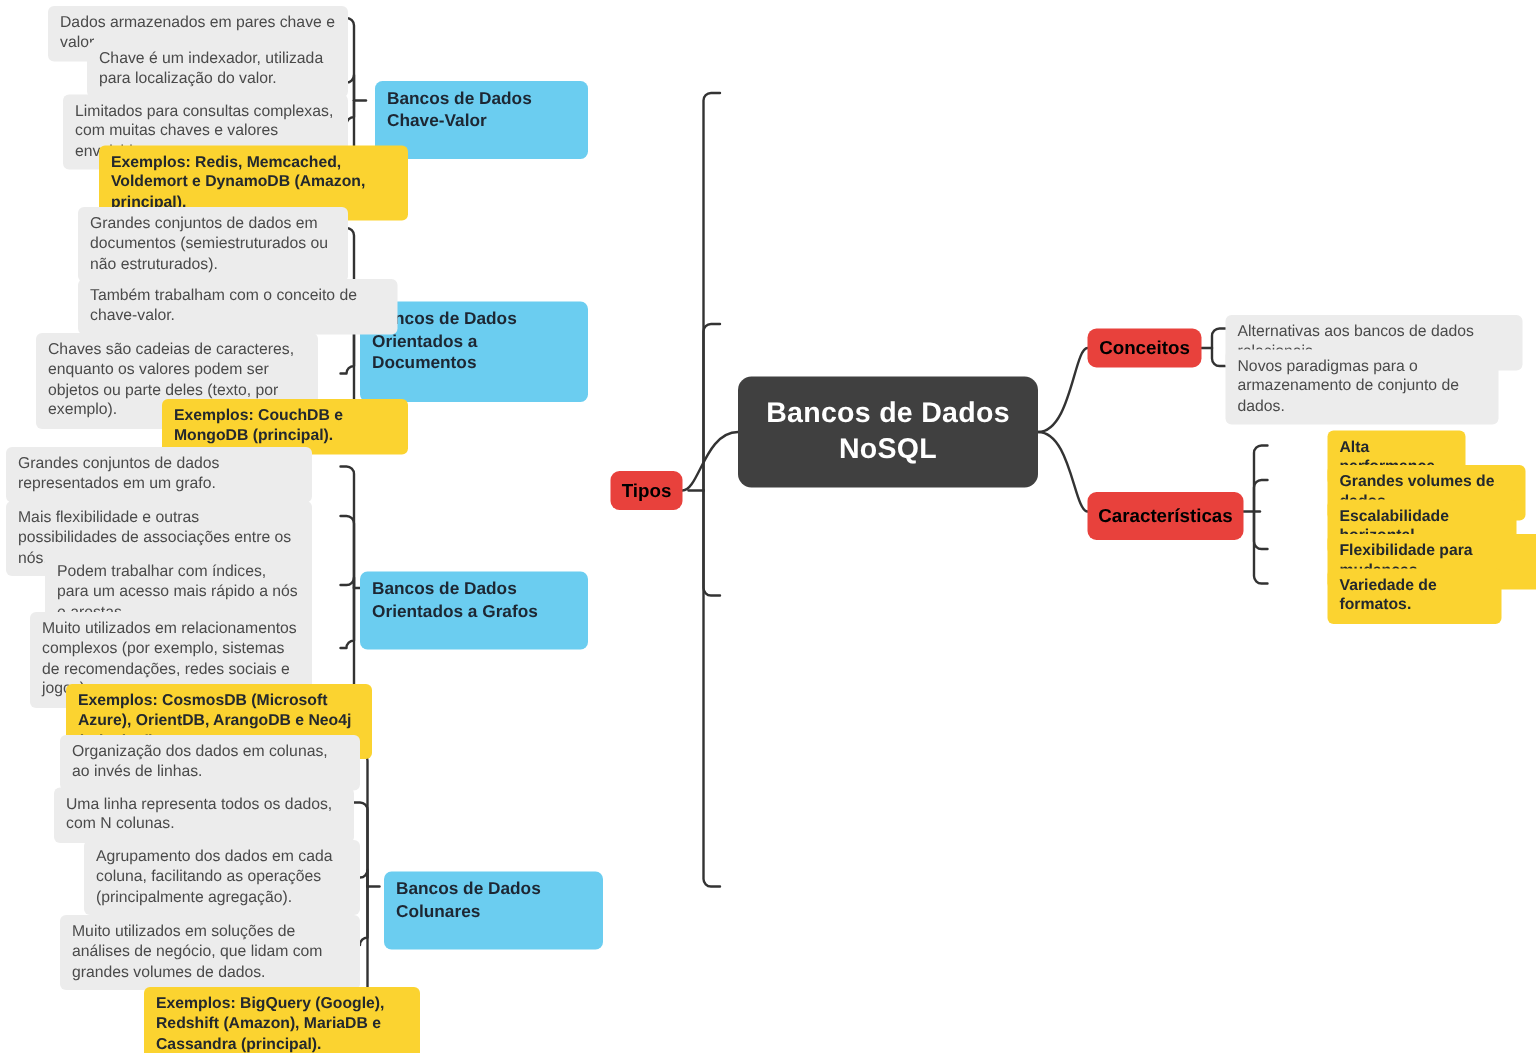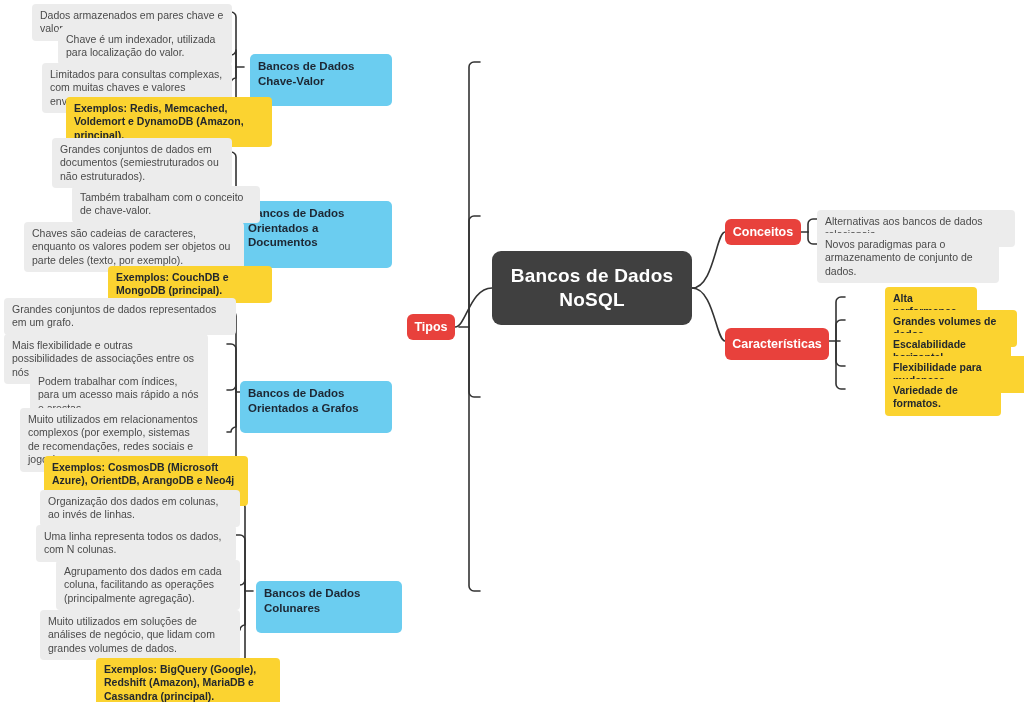--- a/index.html
+++ b/index.html
@@ -43,21 +43,21 @@
     text-align: center;
     border-radius: 9px;
     display: flex;
     align-items: center;
     justify-content: center;
     letter-spacing: 0.2px;
   }
   
   .n-red {
     background: #E8413C;
-    color: #ffffff;
+    color: #000000;
     font-size: 12.5px;
     font-weight: bold;
     text-align: center;
     display: flex;
     align-items: center;
     justify-content: center;
     border-radius: 6px;
   }
   
   .n-blue {
@@ -154,27 +154,27 @@
   <div class="node n-blue" style="left:250px; top:54px; width:142px;">Bancos de Dados Chave-Valor</div>
 
   <div class="node n-grey" style="left:32px; top:4px; width:200px;">Dados armazenados em pares chave e valor.</div>
   <div class="node n-grey" style="left:58px; top:28px; width:174px;">Chave é um indexador, utilizada para localização do valor.</div>
   <div class="node n-grey" style="left:42px; top:63px; width:190px;">Limitados para consultas complexas, com muitas chaves e valores envolvidos.</div>
   <div class="node n-yellow" style="left:26px; top:97px; width:206px;">Exemplos: Redis, Memcached, Voldemort e DynamoDB (Amazon, principal).</div>
 
   <div class="node n-blue" style="left:240px; top:201px; width:152px;">Bancos de Dados Orientados a Documentos</div>
 
   <div class="node n-grey" style="left:52px; top:138px; width:180px;">Grandes conjuntos de dados em documentos (semiestruturados ou não estruturados).</div>
-  <div class="node n-grey" style="left:52px; top:186px; width:188px;margin-left:20px;">Também trabalham com o conceito de chave-valor.</div>
-  <div class="node n-grey" style="left:24px; top:222px; width:220px;">Chaves são cadeias de caracteres, enquanto os valores podem ser objetos ou parte deles (texto, por exemplo).</div>
+  <div class="node n-grey" style="left:52px; top:186px; width:213px;">Também trabalham com o conceito de chave-valor.</div>
+  <div class="node n-grey" style="left:24px; top:222px; width:188px;">Chaves são cadeias de caracteres, enquanto os valores podem ser objetos ou parte deles (texto, por exemplo).</div>
   <div class="node n-yellow" style="left:68px; top:266px; width:164px;">Exemplos: CouchDB e MongoDB (principal).</div>
 
   <div class="node n-blue" style="left:240px; top:381px; width:152px;">Bancos de Dados Orientados a Grafos</div>
 
-  <div class="node n-grey" style="left:4px; top:298px; width:232px;">Grandes conjuntos de dados representados em um grafo.</div>
+  <div class="node n-grey" style="left:4px; top:298px; width:204px;">Grandes conjuntos de dados representados em um grafo.</div>
   <div class="node n-grey" style="left:4px; top:334px; width:204px;">Mais flexibilidade e outras possibilidades de associações entre os nós.</div>
   <div class="node n-grey" style="left:30px; top:370px; width:178px;">Podem trabalhar com índices, para um acesso mais rápido a nós e arestas.</div>
   <div class="node n-grey" style="left:20px; top:408px; width:188px;">Muito utilizados em relacionamentos complexos (por exemplo, sistemas de recomendações, redes sociais e jogos).</div>
   <div class="node n-yellow" style="left:4px; top:456px; width:204px;">Exemplos: CosmosDB (Microsoft Azure), OrientDB, ArangoDB e Neo4j (principal).</div>
 
   <div class="node n-blue" style="left:256px; top:581px; width:146px;">Bancos de Dados Colunares</div>
 
   <div class="node n-grey" style="left:40px; top:490px; width:200px;">Organização dos dados em colunas, ao invés de linhas.</div>
   <div class="node n-grey" style="left:36px; top:525px; width:200px;">Uma linha representa todos os dados, com N colunas.</div>
   <div class="node n-grey" style="left:56px; top:560px; width:184px;">Agrupamento dos dados em cada coluna, facilitando as operações (principalmente agregação).</div>

